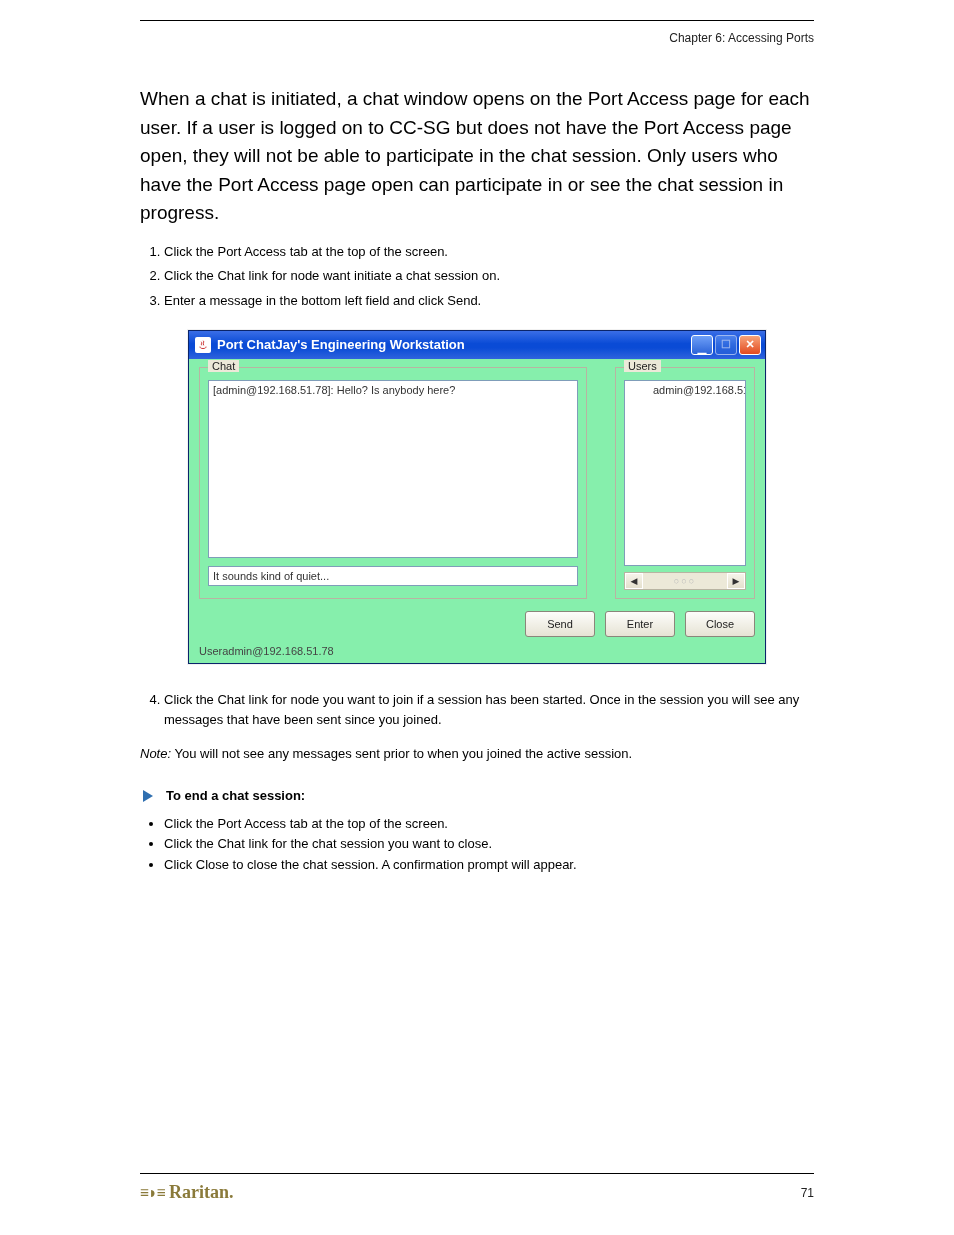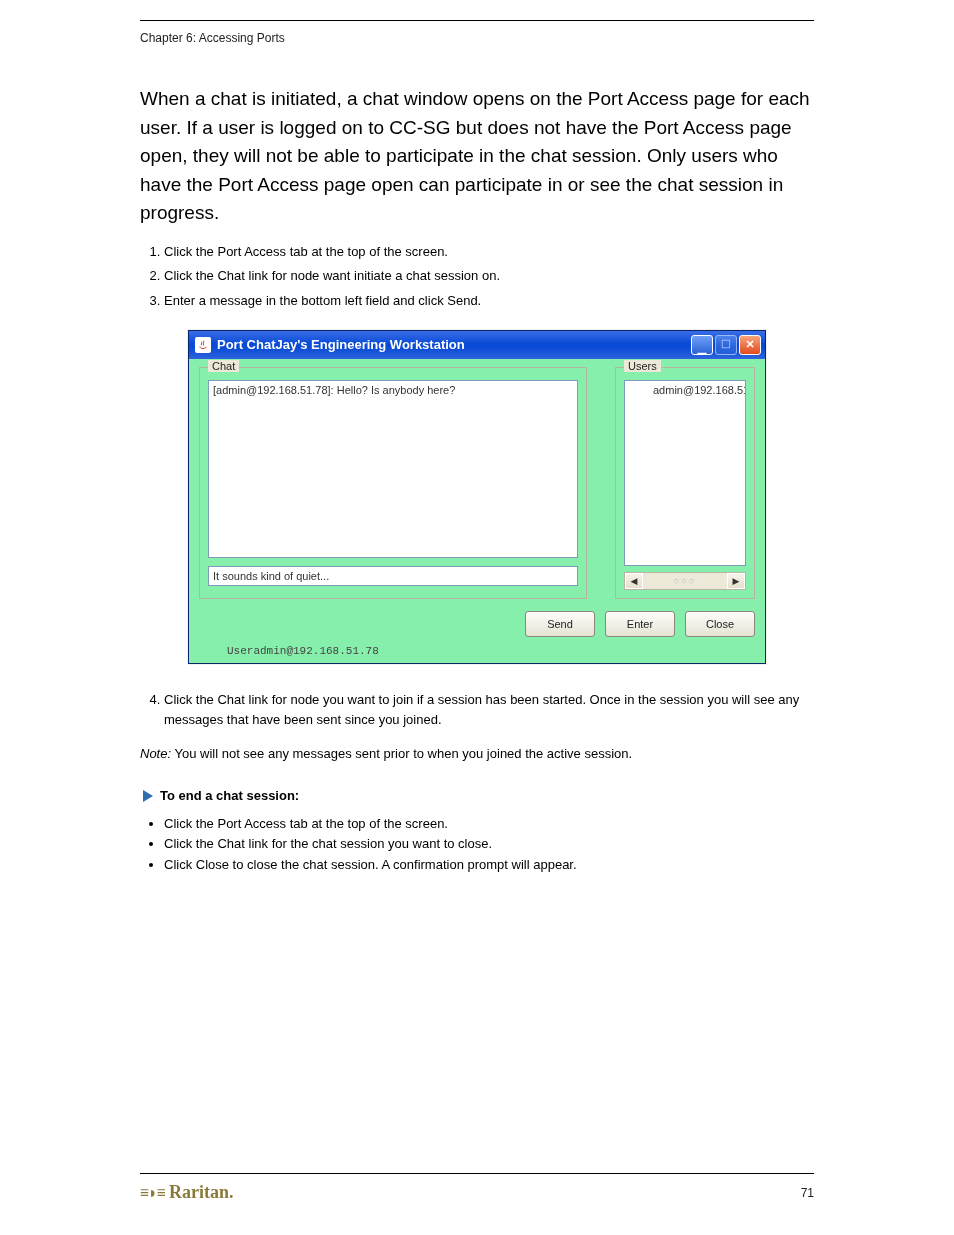--- a/index.html
+++ b/index.html
@@ -12,21 +12,21 @@
     color: #000;
   }
   .page {
     padding: 20px 140px 0 140px;
   }
   .top-rule {
     border-top: 1px solid #000;
     margin-bottom: 10px;
   }
   .header-right {
-    text-align: left;
+    text-align: right;
     font-size: 12px;
     color: #222;
     margin-bottom: 40px;
     padding-right: 0;
   }
   .body-text {
     font-size: 19px;
     line-height: 1.5;
     margin-bottom: 14px;
     color: #000;
@@ -165,42 +165,41 @@
     border-radius: 3px;
     font-family: Tahoma, sans-serif;
     font-size: 11px;
     color: #222;
     display: flex; align-items: center; justify-content: center;
   }
   .status-bar {
     font-size: 11px;
     color: #444;
     padding: 2px 10px 6px 10px;
-    font-family: Liberation Mono, monospace;
-    margin-left: 28px;
+    font-family: Liberation Sans, sans-serif;
   }
 
   
   .numbered-continue {
     font-size: 13px;
     line-height: 1.55;
     padding-left: 24px;
     margin-bottom: 14px;
   }
   .numbered-continue li { margin-bottom: 1px; }
   .note-row {
     font-size: 13px;
     line-height: 1.5;
     margin-bottom: 24px;
   }
   .note-row .note-label { font-style: italic; }
   .heading-row {
     display: flex;
     align-items: center;
-    gap: 4px;
+    gap: 10px;
     font-size: 13px;
     font-weight: bold;
     margin: 16px 0 10px 0;
   }
   .heading-row .arrow-icon {
     width: 16px; height: 16px;
     display: inline-flex; align-items: center; justify-content: center;
   }
   .bullet-list {
     font-size: 13px;

